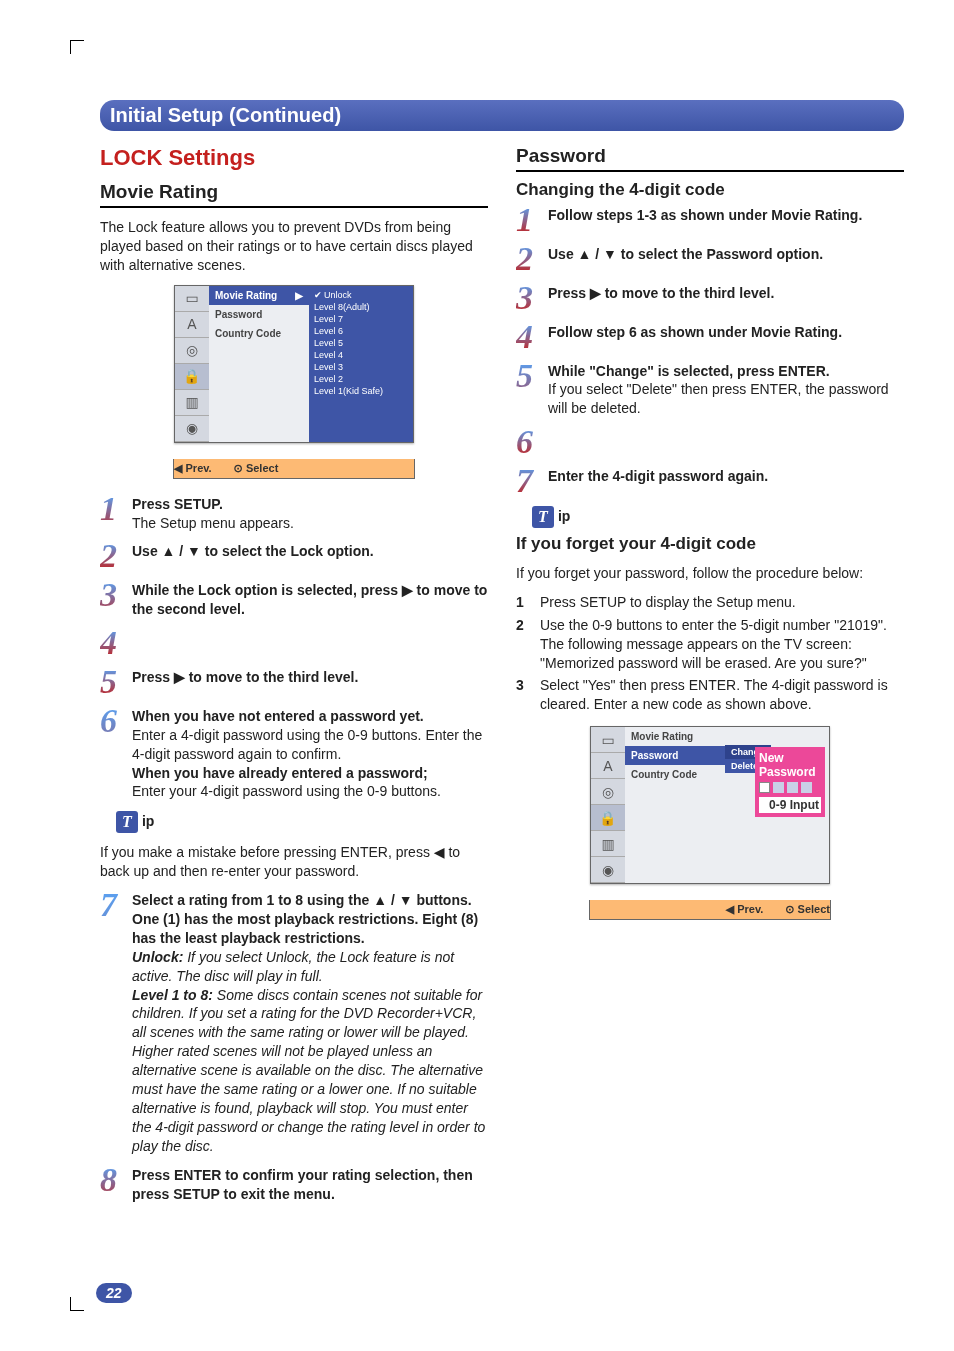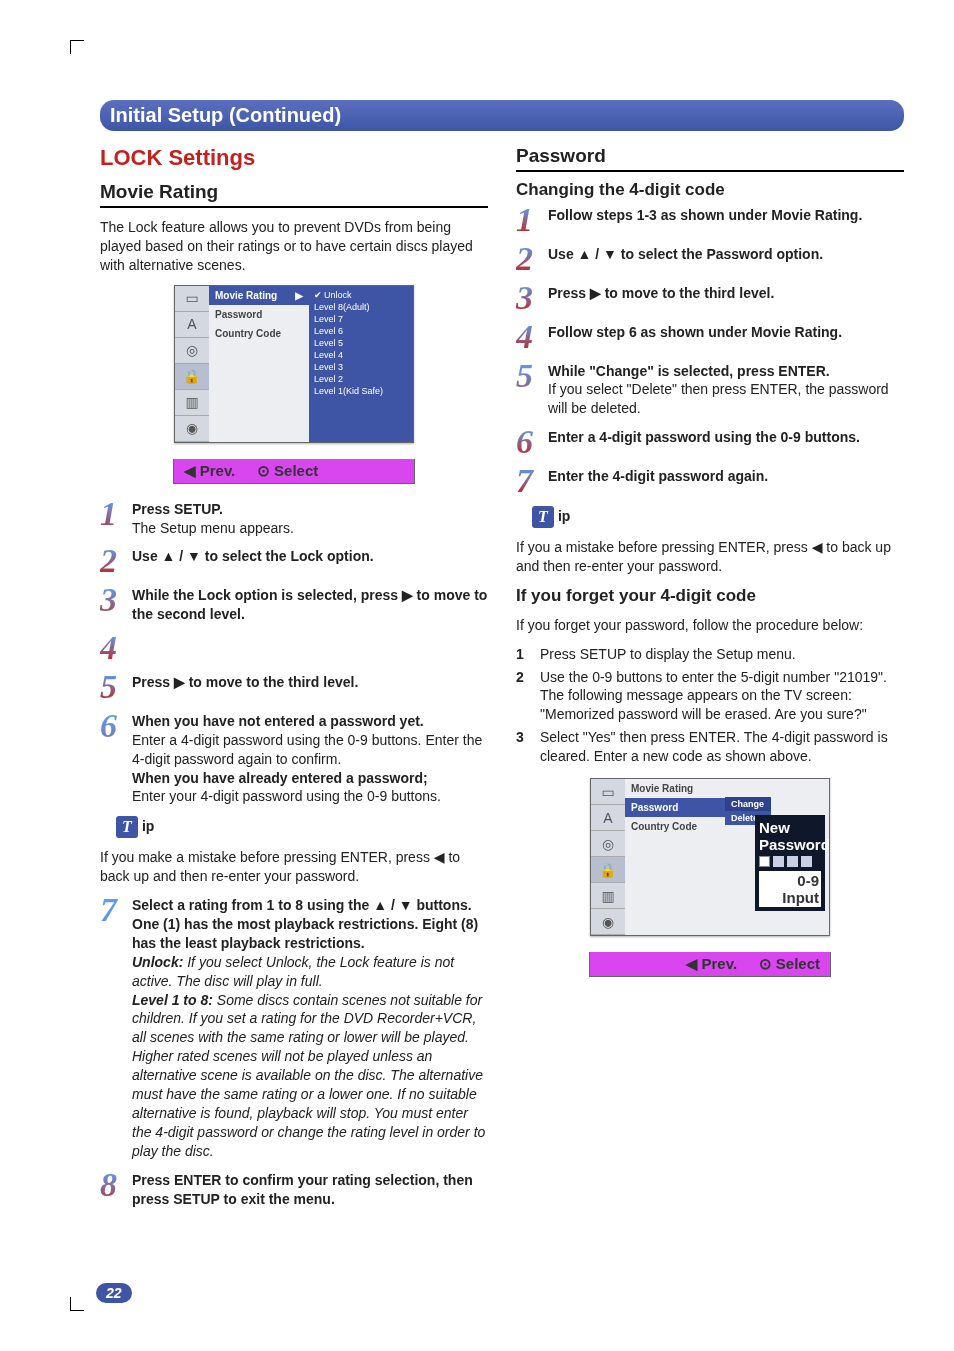--- a/index.html
+++ b/index.html
@@ -58,27 +58,27 @@
   .osd { width:240px; margin:8px auto 16px; border:1px solid #666; font-size:10px; display:flex; box-shadow:0 1px 2px rgba(0,0,0,0.3);}
   .osd-icons { width:34px; background:#d4d8e0; display:flex; flex-direction:column; }
   .osd-icons .icn { height:26px; display:flex; align-items:center; justify-content:center; border-bottom:1px solid #aaa; color:#555; font-size:14px;}
   .osd-icons .icn.sel { background:#b7bed0; }
   .osd-mid { width:100px; background:#eceef2; }
   .osd-mid .row { padding:4px 6px; font-weight:bold; color:#444; }
   .osd-mid .row.hi { background:#3e55a6; color:#fff; display:flex; justify-content:space-between; align-items:center;}
   .osd-right { flex:1; background:#3e55a6; color:#fff; padding:3px 5px;}
   .osd-right .r { padding:1px 0; font-weight:normal; font-size:9px;}
   .osd-wrap { width:242px; margin:8px auto 16px; }
-  .osd-foot2 { background:#d946ef; font-size:15px; padding:3px 10px; display:flex; gap:22px; color:#333; font-weight:bold; border:1px solid #666; border-top:none;}
+  .osd-foot2 { background:#fdba74; font-size:11px; padding:3px 0; display:flex; gap:22px; color:#333; font-weight:bold; border:1px solid #666; border-top:none;}
   .osd2 .osd-mid .row.hi2 { background:#3e55a6; color:#fff; }
   .osd2 .osd-right2 { flex:1; background:#eceef2; position:relative; padding:24px 6px 6px 6px;}
   .popup { background:#3e55a6; color:#fff; padding:0; font-size:9px; }
   .popup .opt { padding:2px 6px; font-weight:bold;}
   .popup .opt.hi { background:#2e428c;}
-  .popover { position:absolute; top:36px; right:4px; width:70px; background:#0f172a; color:#fff; padding:4px; font-size:15px;}
+  .popover { position:absolute; top:20px; right:4px; width:70px; background:#ec4899; color:#fff; padding:4px; font-size:12px;}
   .popover .boxes { display:flex; gap:3px; margin:3px 0;}
   .popover .boxes span { width:11px; height:11px; background:#c9d0e6; display:block;}
   .popover .boxes span.filled { background:#fff; border:1px solid #888;}
   .popover .lbl { background:#fff; color:#333; text-align:right; font-weight:bold; padding:1px 2px; margin-top:4px;}
   .page-badge {
     position:absolute; bottom:48px; left:96px;
     background:#3e55a6; color:#fff; font-weight:bold; font-style:italic;
     padding:2px 10px; border-radius:10px / 50%; font-size:14px;
   }
 </style>
@@ -192,29 +192,27 @@
     <div class="step">
         <div class="stepnum">4</div>
         <div class="text"><b>Follow step 6 as shown under Movie Rating.</b></div>
       </div>
     <div class="step">
         <div class="stepnum">5</div>
         <div class="text"><b>While "Change" is selected, press ENTER.</b><br><span>If you select "Delete" then press ENTER, the password will be deleted.</span></div>
       </div>
     <div class="step">
         <div class="stepnum">6</div>
-        <div class="text"><b>Enter a 4-digit password using the 0-9 buttons.</b></div>
       </div>
     <div class="step">
         <div class="stepnum">7</div>
         <div class="text"><b>Enter the 4-digit password again.</b></div>
       </div>
 
     <div class="tipline"><span class="tipicon">T</span> <b>ip</b></div>
-    <p class="body">If you a mistake before pressing ENTER, press ◀ to back up and then re-enter your password.</p>
 
     <div class="h3black">If you forget your 4-digit code</div>
     <p class="body">If you forget your password, follow the procedure below:</p>
     <ol class="steps-num">
       <li>
           <span class="n">1</span>
           <span>Press SETUP to display the Setup menu.</span>
         </li>
       <li>
           <span class="n">2</span>

